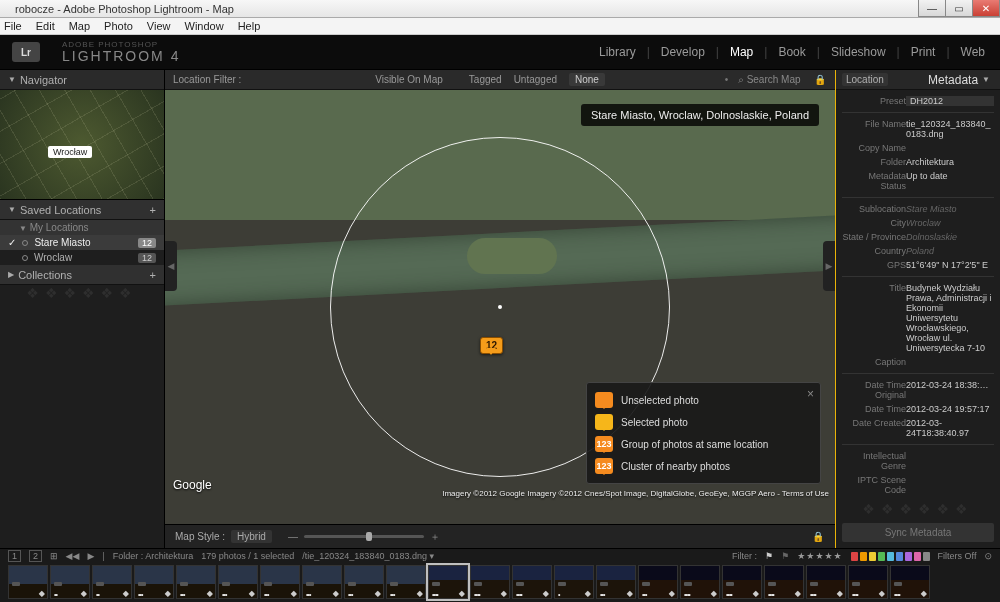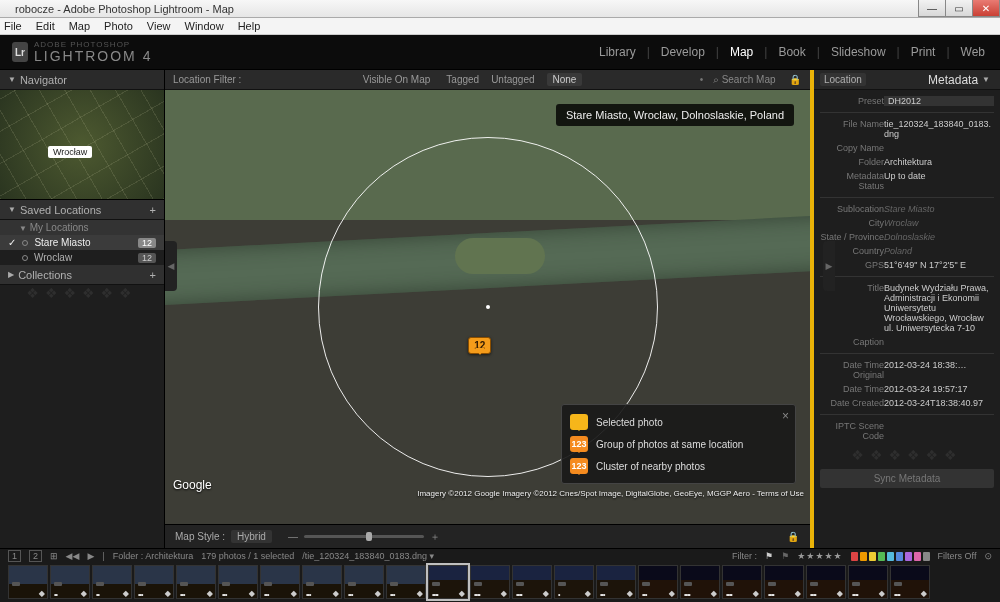--- a/index.html
+++ b/index.html
@@ -6,32 +6,32 @@
   body{background:#1a1a1a;color:#b0b0b0;width:1000px;height:602px;overflow:hidden;font-size:11px}
   
   .win-title{height:18px;background:linear-gradient(#f7f7f7,#e6e6e6);display:flex;align-items:center;padding-left:15px;border-bottom:1px solid #aaa;position:relative}
   .win-title span{font-size:11px;color:#333}
   .win-btns{position:absolute;right:0;top:0;display:flex}
   .win-btn{width:28px;height:17px;border:1px solid #888;border-top:none;margin-left:-1px;display:flex;align-items:center;justify-content:center;font-size:10px;background:linear-gradient(#f2f2f2,#d8d8d8);color:#333}
   .win-close{background:linear-gradient(#e97b73,#c94034);color:#fff}
   .menubar{height:17px;background:#f4f4f4;display:flex;align-items:center;padding-left:4px;gap:14px;color:#222;font-size:11px;border-bottom:1px solid #ccc}
   
   .lr-header{height:35px;background:#0c0c0c;display:flex;align-items:center;padding:0 12px;border-bottom:1px solid #000}
-  .lr-logo{width:16px;height:20px;background:#444;border-radius:3px;display:flex;align-items:center;justify-content:center;color:#ddd;font-weight:bold;font-size:10px;margin-right:6px}
+  .lr-logo{width:28px;height:20px;background:#444;border-radius:3px;display:flex;align-items:center;justify-content:center;color:#ddd;font-weight:bold;font-size:10px;margin-right:22px}
   .brand-text{line-height:1}
   .brand-sub{font-size:8px;color:#555;letter-spacing:1px}
   .brand-main{font-size:14px;color:#888;letter-spacing:2px;font-weight:300}
   .modules{margin-left:auto;display:flex;gap:8px;align-items:center;font-size:12px}
   .module{color:#9a9a9a;padding:0 3px}
   .module.active{color:#fff}
   .msep{color:#444}
   
   .workspace{display:flex;height:calc(602px - 18px - 17px - 35px - 54px)}
   .panel-left{width:165px;background:#1e1e1e;border-right:1px solid #000;flex-shrink:0}
-  .panel-right{width:190px;background:#1e1e1e;border-left:4px solid #eab308;flex-shrink:0;overflow:hidden}
+  .panel-right{width:165px;background:#1e1e1e;border-left:1px solid #eab308;flex-shrink:0;overflow:hidden}
   .center{flex:1;display:flex;flex-direction:column;position:relative;background:#232323}
   .phead{height:20px;background:#2a2a2a;display:flex;align-items:center;padding:0 8px;font-size:11px;border-bottom:1px solid #111}
   .phead.light{background:#303030}
   .caret{margin-right:4px;font-size:8px;color:#aaa}
   .navmap{height:110px;background:#3a4a2e;position:relative;overflow:hidden;border-bottom:1px solid #000}
   .navmap:before{content:"";position:absolute;inset:0;background:
     repeating-linear-gradient(60deg,rgba(200,200,160,.15) 0 1px,transparent 1px 22px),
     repeating-linear-gradient(-30deg,rgba(200,200,160,.15) 0 1px,transparent 1px 28px),
     radial-gradient(circle at 50% 50%,rgba(90,100,50,.6),rgba(40,50,30,.9))}
   .navlabel{position:absolute;left:48px;top:56px;background:#fff;color:#222;font-size:9px;padding:1px 5px;border-radius:2px}
@@ -189,36 +189,40 @@
       <span>Collections</span>
       <span style="margin-left:auto">+</span>
     </div>
     <div class="sep-ornament">❖❖❖❖❖❖</div>
   </div>
 
   <div class="center">
     <div class="filterbar">
       <span>Location Filter :</span>
       <span class="spacer"></span>
-      <span id="filteropts"><span style="margin: 0px 10px;">Visible On Map</span><span style="margin: 0px 6px;">Tagged</span><span style="margin: 0px 6px;">Untagged</span><span style="margin: 0px 6px; background: rgb(57, 57, 57); padding: 1px 6px; border-radius: 2px; color: rgb(204, 204, 204);">None</span></span>
+      <span id="filteropts"><span style="margin: 0px 20px;">Visible On Map</span><span style="margin: 0px 6px;">Tagged</span><span style="margin: 0px 6px;">Untagged</span><span style="margin: 0px 6px; background: rgb(57, 57, 57); padding: 1px 6px; border-radius: 2px; color: rgb(204, 204, 204);">None</span></span>
       <span class="spacer"></span>
       <span style="color:#777">•</span>
       <span class="search">Search Map</span>
       <span class="lock">🔒</span>
     </div>
     <div class="map">
       <div class="map-bg"></div>
       <div class="river"></div>
       <div class="island"></div>
       <div class="circle"></div>
       <div class="loc-banner">Stare Miasto, Wroclaw, Dolnoslaskie, Poland</div>
       <div class="pin">12</div>
       <div class="legend">
         <div class="legend-x">×</div>
         <div id="legendrows">
+            <div class="legend-row">
+              <span class="badge orange"></span>
+              <span>Unselected photo</span>
+            </div>
             <div class="legend-row">
               <span class="badge yellow"></span>
               <span>Selected photo</span>
             </div>
             <div class="legend-row">
               <span class="badge orange">123</span>
               <span>Group of photos at same location</span>
             </div>
             <div class="legend-row">
               <span class="badge orange">123</span>
@@ -312,20 +316,24 @@
             <span class="lbl">Date Time</span>
             <span class="val">2012-03-24 19:57:17</span>
           </div>
           <div class="mrow">
             <span class="lbl">Date Created</span>
             <span class="val">2012-03-24T18:38:40.97</span>
           </div>
         </div>
       <div class="mdiv"></div>
       <div id="metaiptc">
+          <div class="mrow">
+            <span class="lbl">Intellectual Genre</span>
+            <span class="val"></span>
+          </div>
           <div class="mrow">
             <span class="lbl">IPTC Scene Code</span>
             <span class="val"></span>
           </div>
         </div>
     </div>
     <div class="sep-ornament">❖❖❖❖❖❖</div>
     <div class="sync">Sync Metadata</div>
   </div>
 

